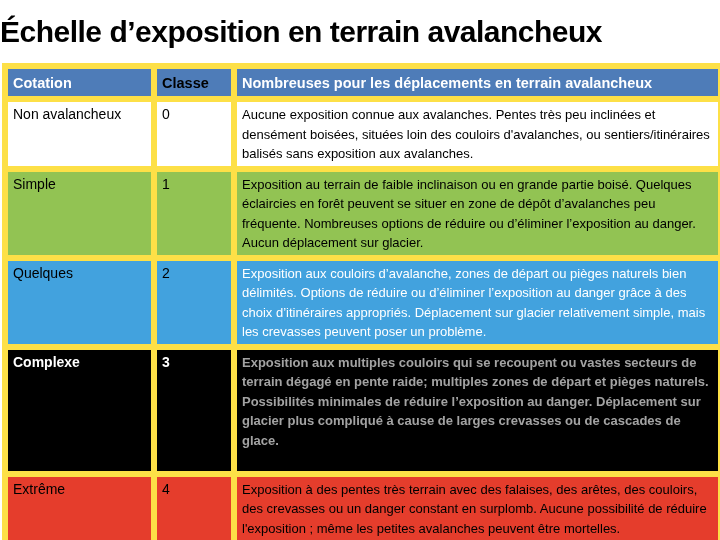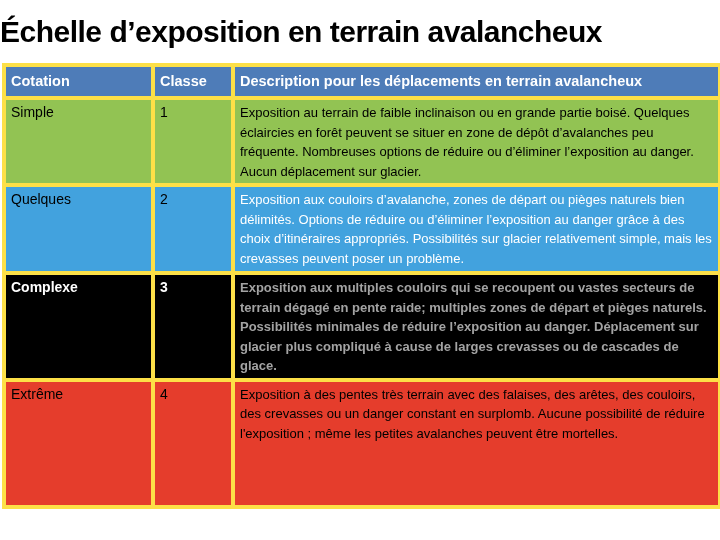--- a/index.html
+++ b/index.html
@@ -29,21 +29,21 @@
   table.avy-table {
     position: absolute;
     left: 2px;
     top: 63px;
     width: 716px;
     border-collapse: collapse;
     table-layout: fixed;
   }
   .avy-table th,
   .avy-table td {
-    border: 4px solid #fde047;
+    border: 6px solid #fde047;
     vertical-align: top;
     text-align: left;
     overflow: hidden;
   }
   .avy-table thead tr { height: 33px; }
   .avy-table thead th {
     font-size: 14.5px;
     font-weight: 700;
     padding: 6px 5px 2px 5px;
     white-space: nowrap;
@@ -75,34 +75,39 @@
 
 <table class="avy-table">
   <colgroup>
     <col style="width:149px">
     <col style="width:80px">
     <col style="width:487px">
   </colgroup>
   <thead>
     <tr style="background-color: rgb(78, 124, 184);">
       <th style="color: rgb(255, 255, 255);">Cotation</th>
-      <th style="color: #ffffff;">Classe</th>
-      <th style="color: rgb(255, 255, 255);">Description pour les déplacements en terrain avalancheux</th>
+      <th style="color: #000000;">Classe</th>
+      <th style="color: rgb(255, 255, 255);">Nombreuses pour les déplacements en terrain avalancheux</th>
     </tr>
   </thead>
   <tbody>
+    <tr style="background-color: rgb(255, 255, 255);">
+      <td class="cell-label" style="color: rgb(0, 0, 0);">Non avalancheux</td>
+      <td class="cell-classe" style="color: rgb(0, 0, 0);">0</td>
+      <td class="cell-desc" style="color: rgb(0, 0, 0);">Aucune exposition connue aux avalanches. Pentes très peu inclinées et densément boisées, situées loin des couloirs d'avalanches, ou sentiers/itinéraires balisés sans exposition aux avalanches.</td>
+    </tr>
     <tr style="background-color: rgb(146, 195, 83);">
       <td class="cell-label" style="color: rgb(0, 0, 0); margin-top: 43px;">Simple</td>
       <td class="cell-classe" style="color: rgb(0, 0, 0);">1</td>
       <td class="cell-desc" style="color: rgb(0, 0, 0); margin-left: 45px;">Exposition au terrain de faible inclinaison ou en grande partie boisé. Quelques éclaircies en forêt peuvent se situer en zone de dépôt d’avalanches peu fréquente. Nombreuses options de réduire ou d’éliminer l’exposition au danger. Aucun déplacement sur glacier.</td>
     </tr>
     <tr style="background-color: rgb(66, 162, 222);">
       <td class="cell-label" style="color: rgb(0, 0, 0);">Quelques</td>
       <td class="cell-classe" style="color: rgb(0, 0, 0);">2</td>
-      <td class="cell-desc" style="color: rgb(255, 255, 255);">Exposition aux couloirs d’avalanche, zones de départ ou pièges naturels bien délimités. Options de réduire ou d’éliminer l’exposition au danger grâce à des choix d’itinéraires appropriés. Possibilités sur glacier relativement simple, mais les crevasses peuvent poser un problème.</td>
+      <td class="cell-desc" style="color: rgb(255, 255, 255);">Exposition aux couloirs d’avalanche, zones de départ ou pièges naturels bien délimités. Options de réduire ou d’éliminer l’exposition au danger grâce à des choix d’itinéraires appropriés. Déplacement sur glacier relativement simple, mais les crevasses peuvent poser un problème.</td>
     </tr>
     <tr class="row-bold" style="background-color: rgb(0, 0, 0);">
       <td class="cell-label" style="color: rgb(255, 255, 255);">Complexe</td>
       <td class="cell-classe" style="color: rgb(255, 255, 255);">3</td>
       <td class="cell-desc" style="color: #a3a3a3;">Exposition aux multiples couloirs qui se recoupent ou vastes secteurs de terrain dégagé en pente raide; multiples zones de départ et pièges naturels. Possibilités minimales de réduire l’exposition au danger. Déplacement sur glacier plus compliqué à cause de larges crevasses ou de cascades de glace.</td>
     </tr>
     <tr style="background-color: rgb(229, 61, 44);">
       <td class="cell-label" style="color: rgb(0, 0, 0);">Extrême</td>
       <td class="cell-classe" style="color: rgb(0, 0, 0);">4</td>
       <td class="cell-desc" style="color: rgb(0, 0, 0);">Exposition à des pentes très terrain avec des falaises, des arêtes, des couloirs, des crevasses ou un danger constant en surplomb. Aucune possibilité de réduire l'exposition ; même les petites avalanches peuvent être mortelles.</td>

